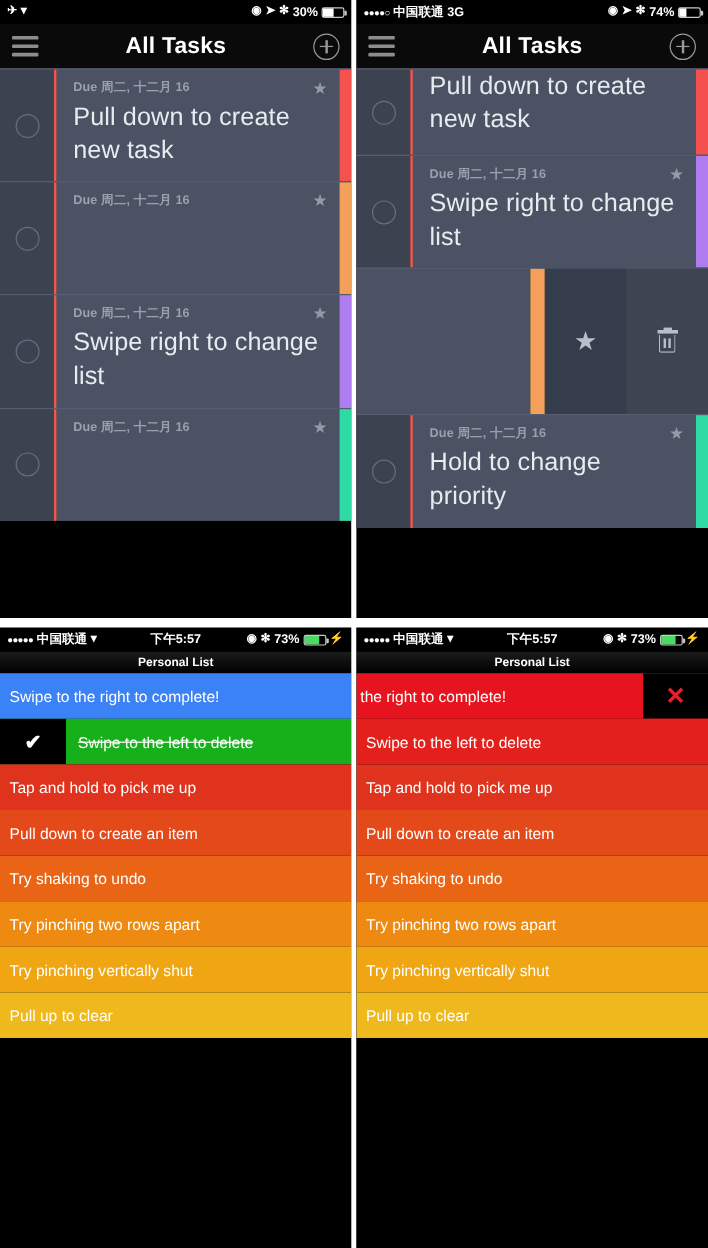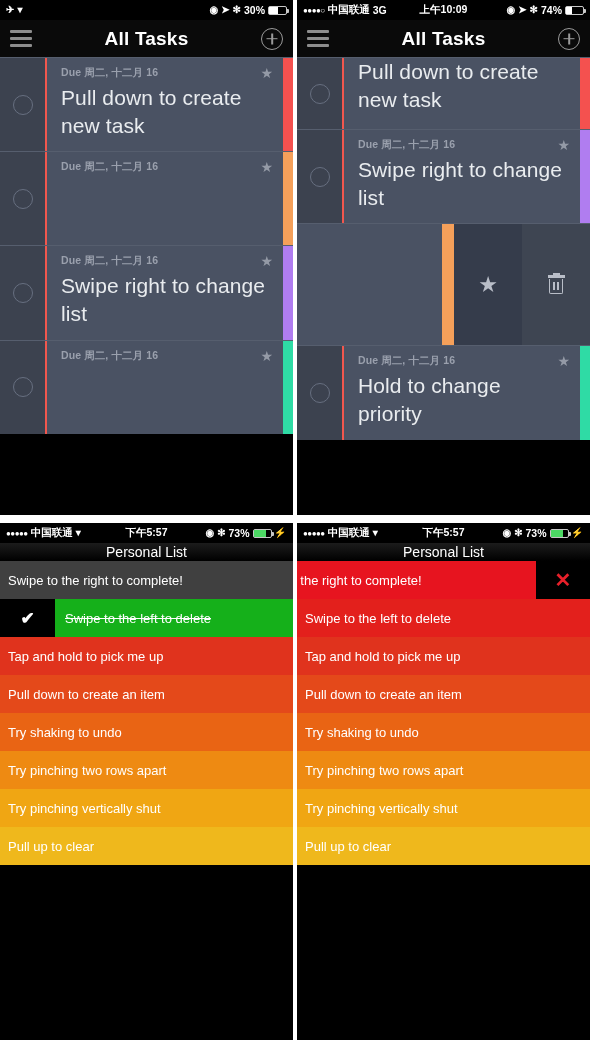--- a/index.html
+++ b/index.html
@@ -138,21 +138,21 @@
     background: #b9bec8;
   }
   .trash .can::before { left: 3.3px; }
   .trash .can::after { right: 3.3px; }
 
   
   .cnav {
     background: linear-gradient(#1c1c1c, #000);
     height: 18px; display: flex; align-items: center; justify-content: center;
   }
-  .cnav .t { color: #fff; font-size: 14px; font-weight: normal; }
+  .cnav .t { color: #fff; font-size: 10px; font-weight: bold; }
   .crow {
     height: 38px; display: flex; align-items: center;
     padding: 0 0 0 8px; color: #fff; font-size: 13px;
     position: relative; overflow: hidden;
   }
   .crow .lbl { white-space: nowrap; }
   .crow.done { background: #15b01a !important; }
   .crow.done .lbl { text-decoration: line-through; }
   .crow .checkpad {
     width: 55px; flex: 0 0 55px; height: 100%; background: #000;
@@ -262,21 +262,20 @@
   </div>
 
   <div class="cell tr">
     <div class="phone">
       <div class="statusbar">
         <span class="sb-left">
           <span class="dots">●●●●○</span>
           <span>中国联通</span>
           <span>3G</span>
         </span>
-        <span class="sb-center">上午10:09</span>
         <span class="sb-right">
           <span class="glyph">◉</span>
           <span class="glyph">➤</span>
           <span class="glyph">✻</span>
           <span>74%</span>
           <span class="battery">
               <i style="width:33%"></i>
             </span>
         </span>
       </div>
@@ -372,21 +371,21 @@
             <span class="battery green">
                 <i style="width:73%"></i>
               </span>
             <span class="glyph">⚡</span>
           </span>
         </div>
         <div class="cnav">
           <span class="t">Personal List</span>
         </div>
 
-        <div class="crow" style="background:#404040">
+        <div class="crow" style="background:#3b82f6">
           <span class="lbl">Swipe to the right to complete!</span>
         </div>
         <div class="crow done">
           <span class="checkpad">✔</span>
           <span class="lbl">Swipe to the left to delete</span>
         </div>
         <div class="crow" style="background:#e0331d">
           <span class="lbl">Tap and hold to pick me up</span>
         </div>
         <div class="crow" style="background:#e4491a">

